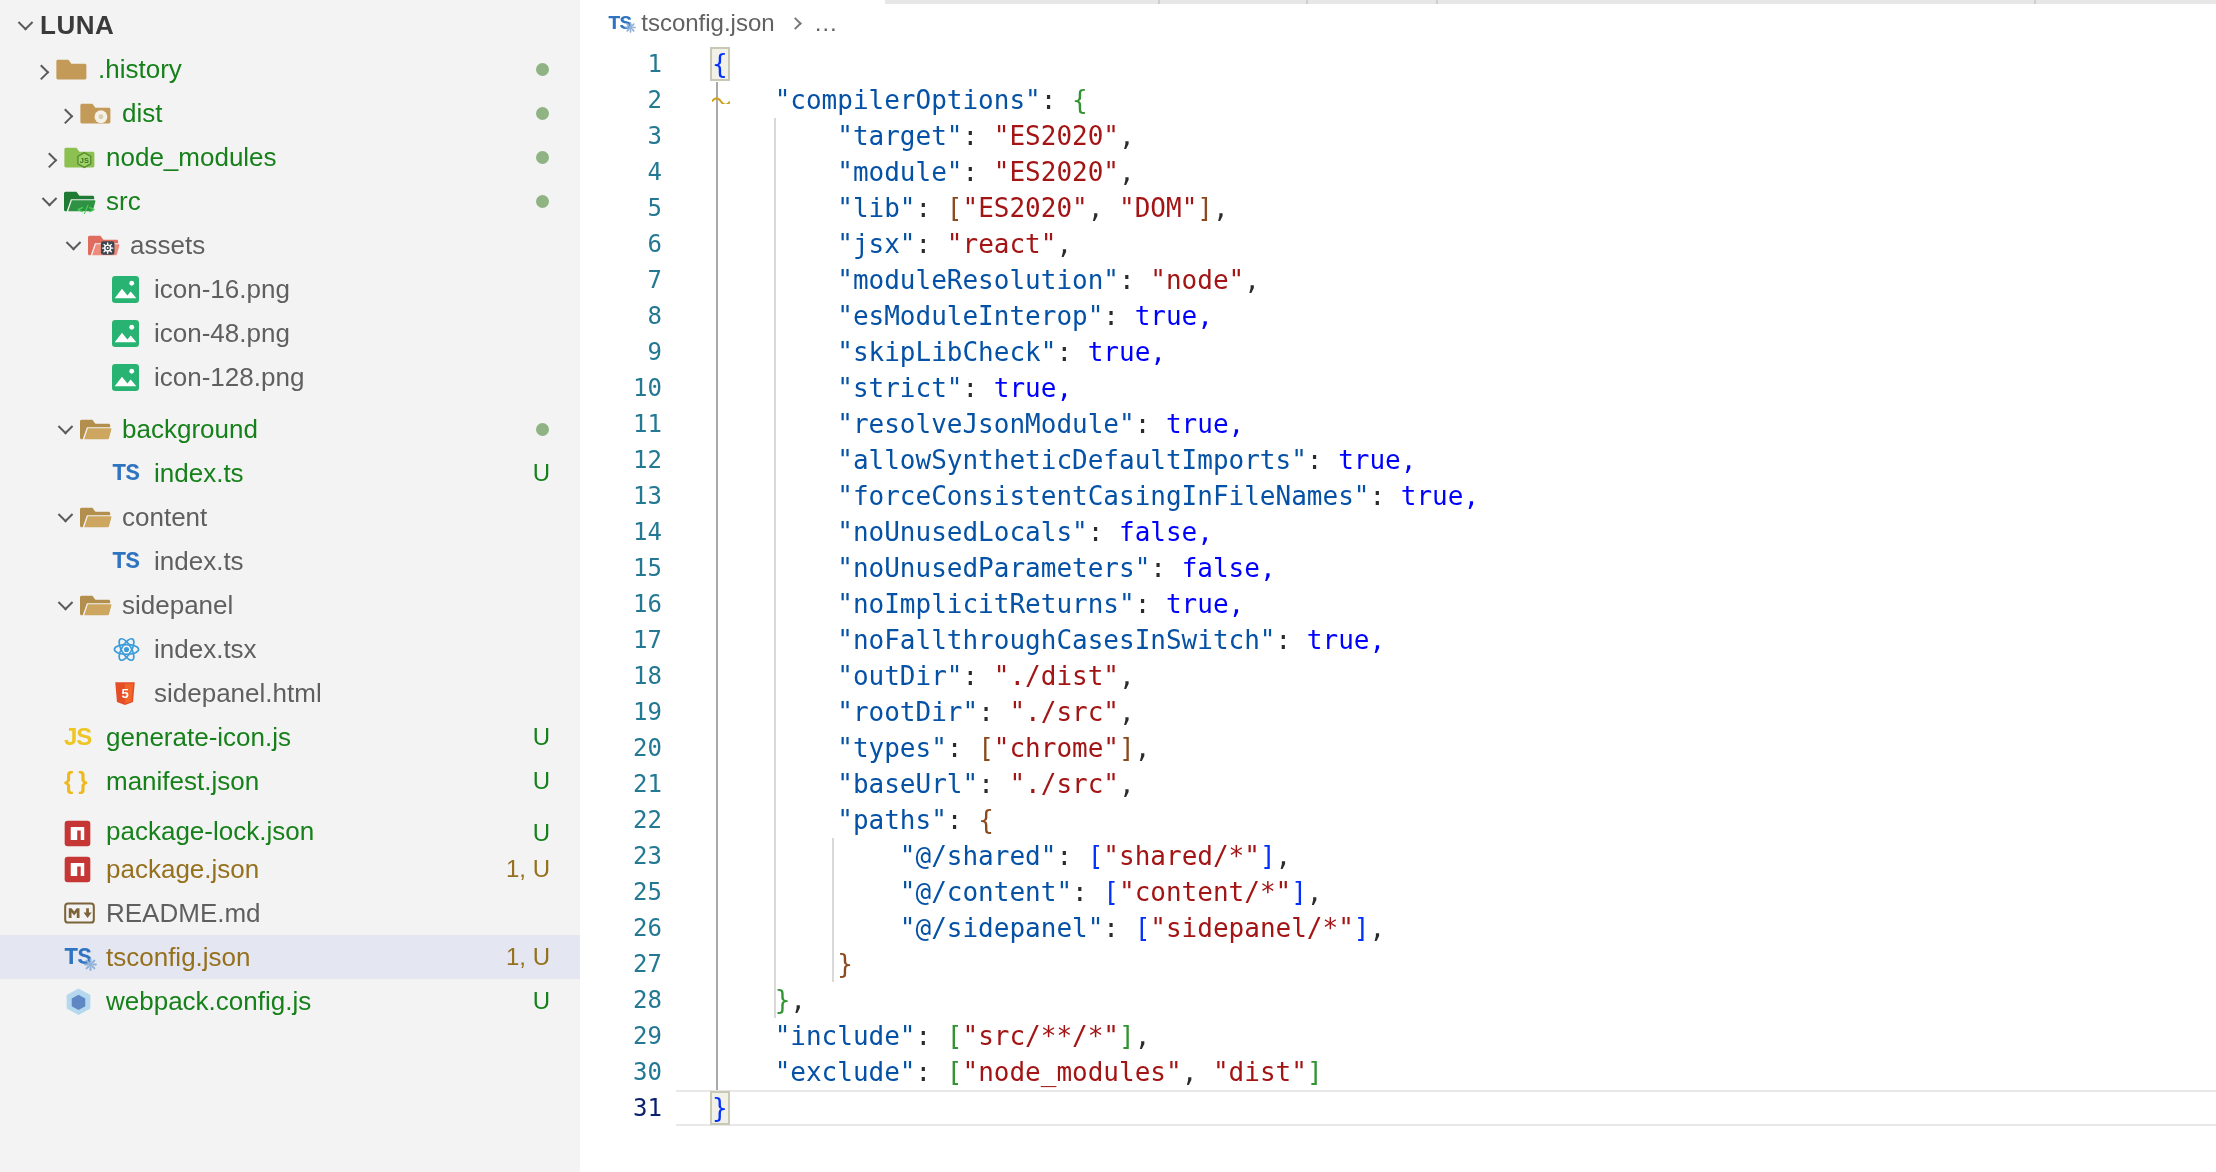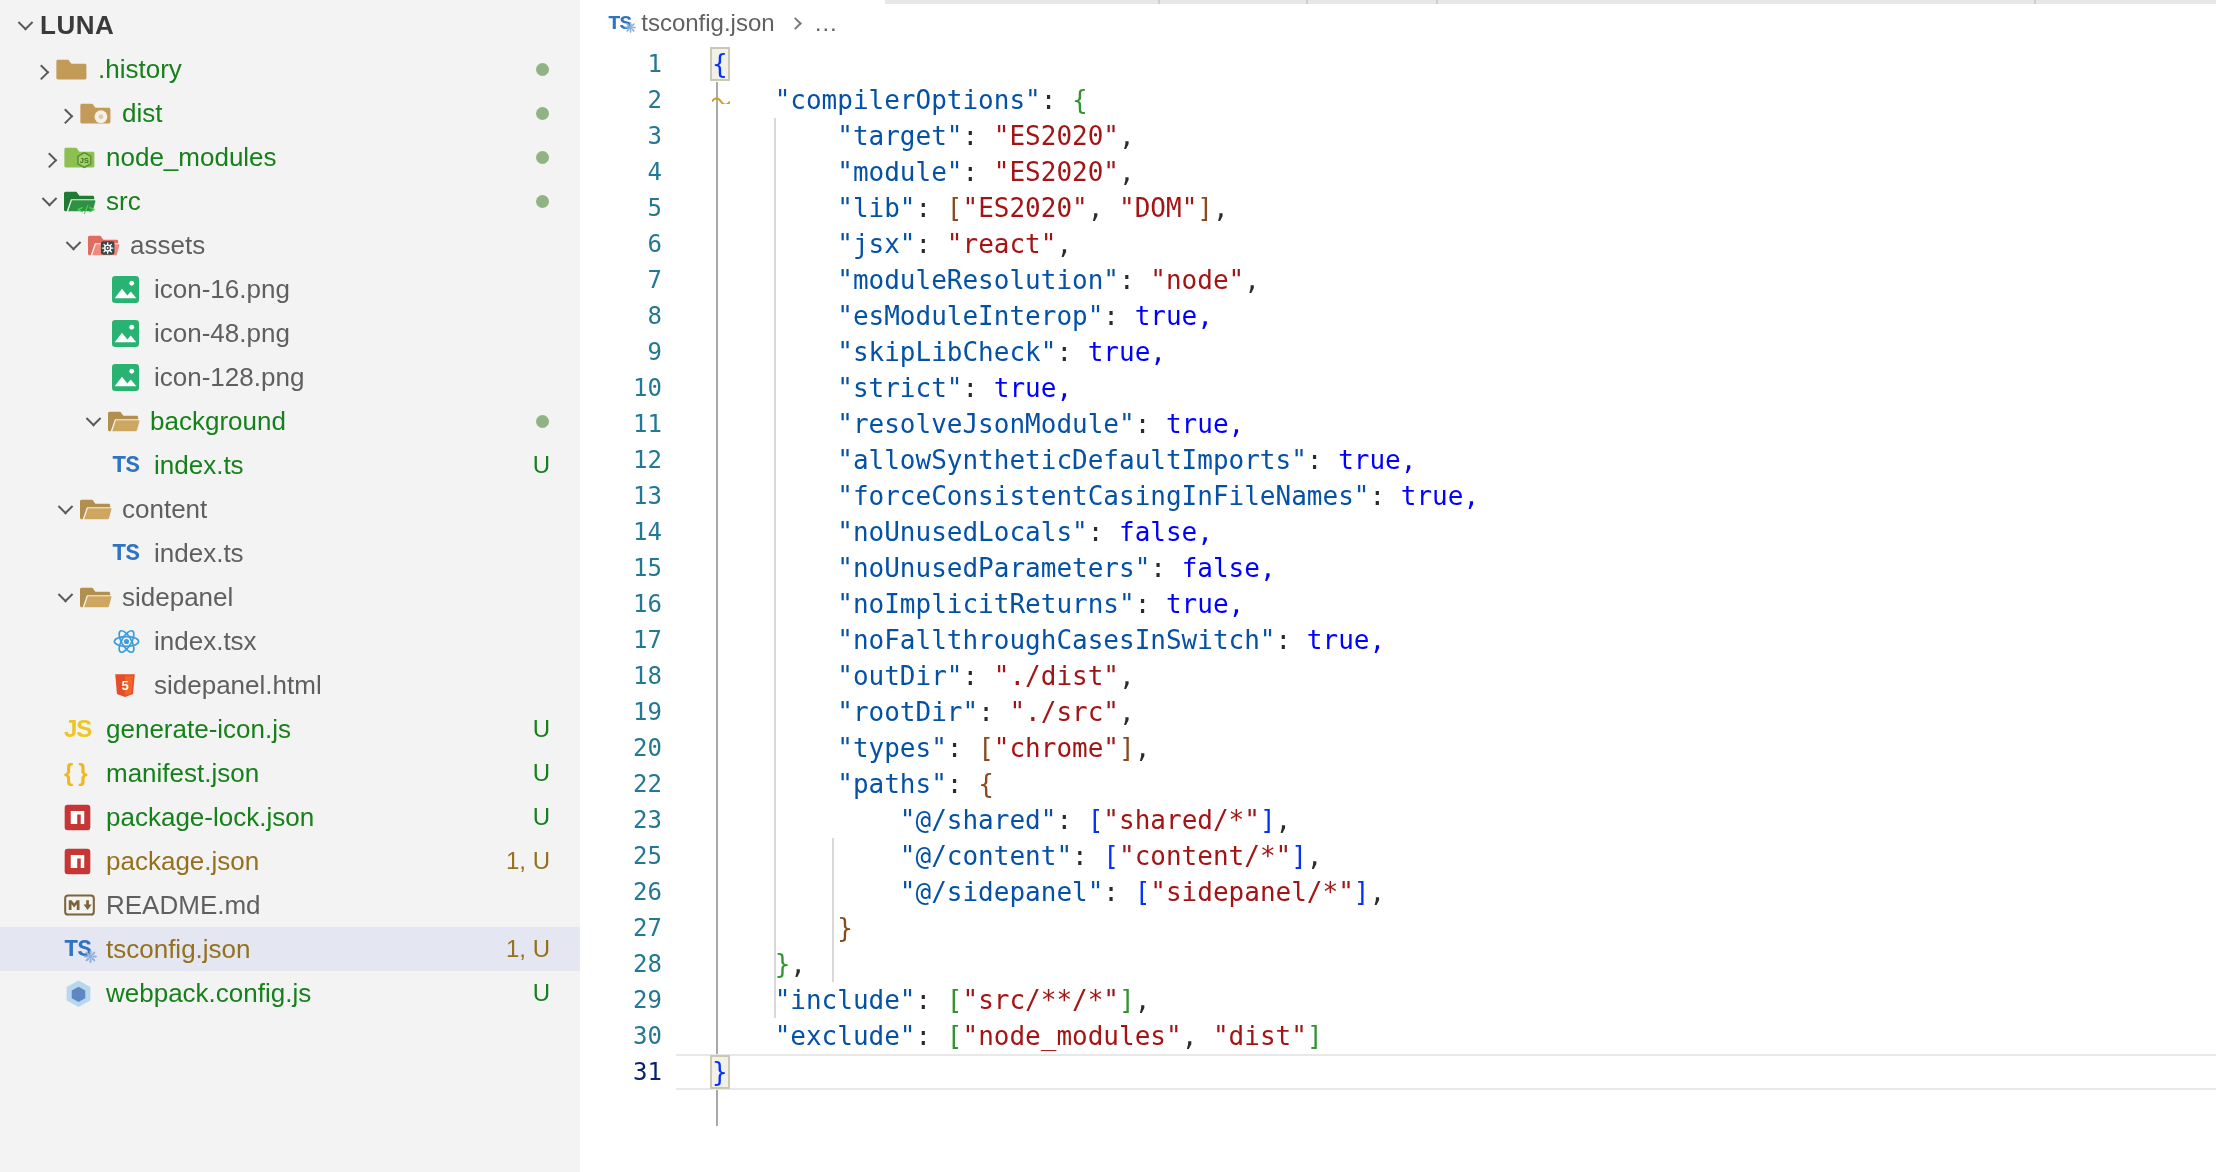--- a/index.html
+++ b/index.html
@@ -178,21 +178,21 @@
           <span class="chev-box"></span>
           <span class="icon-box">
             <svg width="27" height="27" viewBox="0 0 20 20">
               <rect width="20" height="20" rx="2.4" fill="#29b373"></rect>
               <circle cx="14.6" cy="5.4" r="1.8" fill="#fff"></circle>
               <path d="M2 16.5l5.4-7 4 5 2.5-3 4.1 5z" fill="#fff"></path>
             </svg>
           </span>
           <span class="tlabel c-plain">icon-128.png</span>
         </div>
-        <div class="trow" style="padding-left: 78px;">
+        <div class="trow" style="padding-left: 50px; margin-top: 8px;">
           <span class="chev-box">
             <span class="chev down"></span>
           </span>
           <span class="icon-box">
             <svg width="32" height="26" viewBox="0 0 26 20">
               <path d="M1.3 2.5h8.8l2.4 3.2h10.8c.7 0 1.2.5 1.2 1.2v1.6H5.6L2.2 18.4h-.9c-.7 0-1.3-.6-1.3-1.3V3.8c0-.7.6-1.3 1.3-1.3z" fill="#b38f4d"></path>
               <path d="M6.4 9.3h18.3c.6 0 1 .5.8 1.1l-1.9 7c-.2.6-.7 1-1.3 1H3.4z" fill="#cda660"></path>
             </svg>
           </span>
           <span class="tlabel c-untracked">background</span>
@@ -271,21 +271,21 @@
           <span class="badge c-untracked">U</span>
         </div>
         <div class="trow" style="padding-left: 34px;">
           <span class="chev-box"></span>
           <span class="icon-box">
             <span class="br-txt">{ }</span>
           </span>
           <span class="tlabel c-untracked">manifest.json</span>
           <span class="badge c-untracked">U</span>
         </div>
-        <div class="trow" style="padding-left: 34px;">
+        <div class="trow" style="padding-left: 34px; align-items: flex-end;">
           <span class="chev-box"></span>
           <span class="icon-box">
             <svg width="27" height="27" viewBox="0 0 20 20">
               <rect x=".5" y=".5" width="19" height="19" rx="2.2" fill="#c53635"></rect>
               <path d="M5 5.2h10v9.6h-2.6V7.8H9.8v7H5z" fill="#fff"></path>
             </svg>
           </span>
           <span class="tlabel c-untracked">package-lock.json</span>
           <span class="badge c-untracked">U</span>
         </div>
@@ -442,20 +442,24 @@
         </div>
         <div class="line">
           <div class="ln">19</div>
           <div class="lc"><span class="t-p">        </span><span class="t-key">"rootDir"</span><span class="t-p">: </span><span class="t-str">"./src"</span><span class="t-p">,</span></div>
         </div>
         <div class="line">
           <div class="ln">20</div>
           <div class="lc"><span class="t-p">        </span><span class="t-key">"types"</span><span class="t-p">: </span><span class="t-b3">[</span><span class="t-str">"chrome"</span><span class="t-b3">]</span><span class="t-p">,</span></div>
         </div>
         <div class="line">
+          <div class="ln">21</div>
+          <div class="lc"><span class="t-p">        </span><span class="t-key">"baseUrl"</span><span class="t-p">: </span><span class="t-str">"./src"</span><span class="t-p">,</span></div>
+        </div>
+        <div class="line">
           <div class="ln">22</div>
           <div class="lc"><span class="t-p">        </span><span class="t-key">"paths"</span><span class="t-p">: </span><span class="t-b3">{</span></div>
         </div>
         <div class="line">
           <div class="ln">23</div>
           <div class="lc"><span class="t-p">            </span><span class="t-key">"@/shared"</span><span class="t-p">: </span><span class="t-b1">[</span><span class="t-str">"shared/*"</span><span class="t-b1">]</span><span class="t-p">,</span></div>
         </div>
         <div class="line">
           <div class="ln">25</div>
           <div class="lc"><span class="t-p">            </span><span class="t-key">"@/content"</span><span class="t-p">: </span><span class="t-b1">[</span><span class="t-str">"content/*"</span><span class="t-b1">]</span><span class="t-p">,</span></div>

